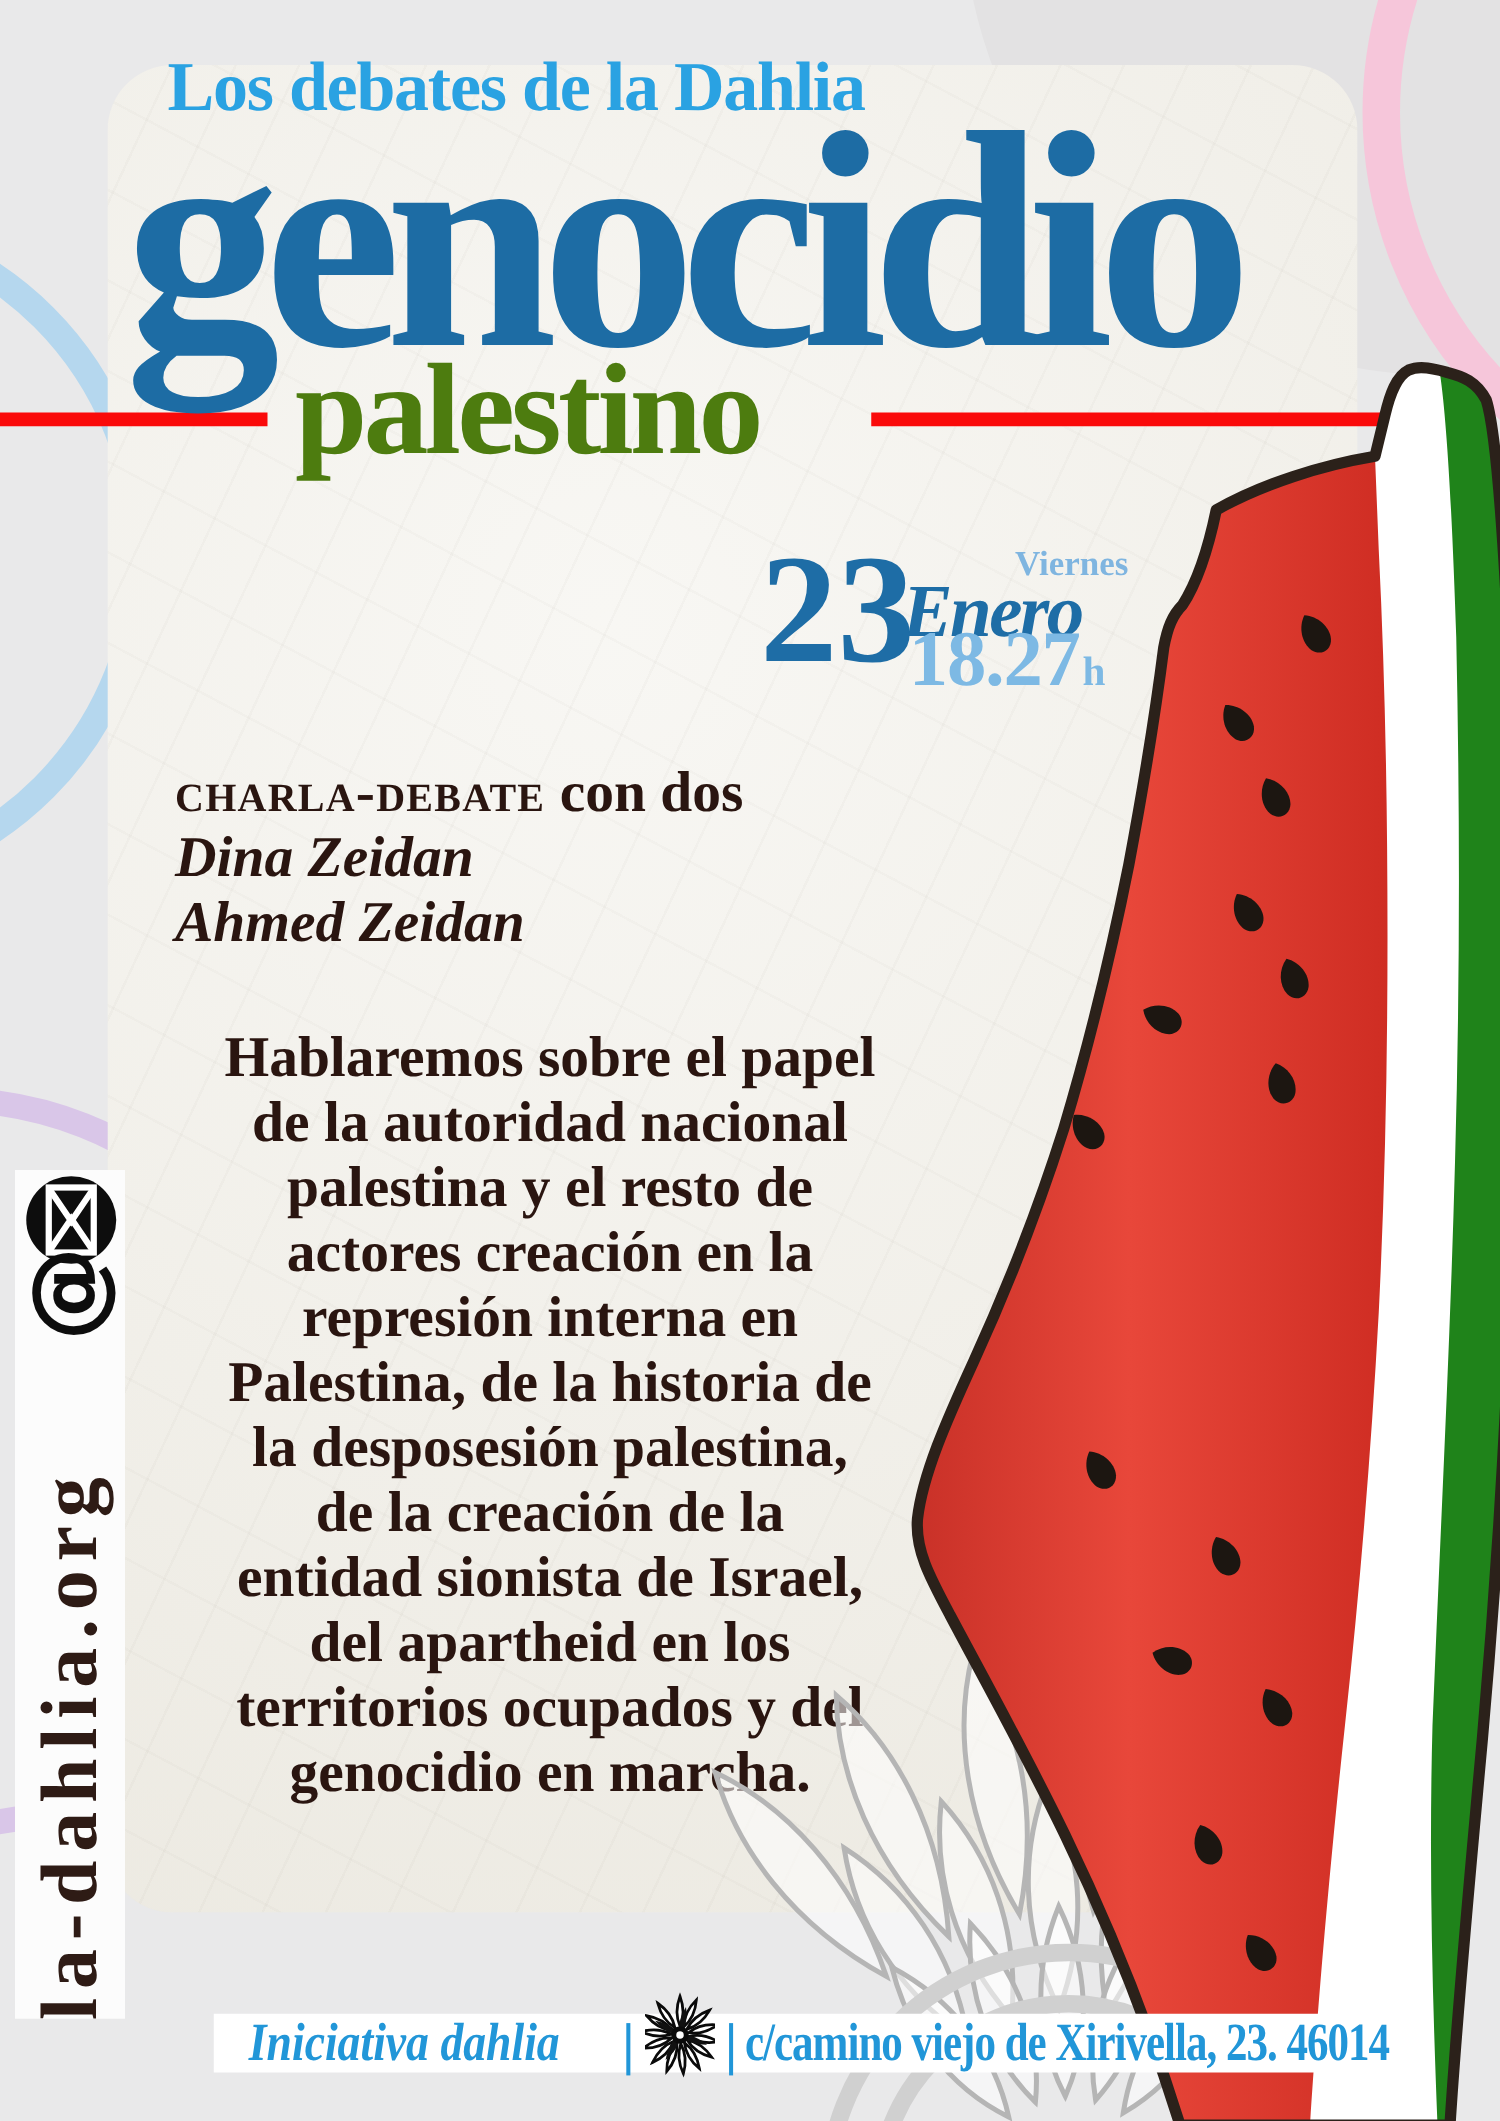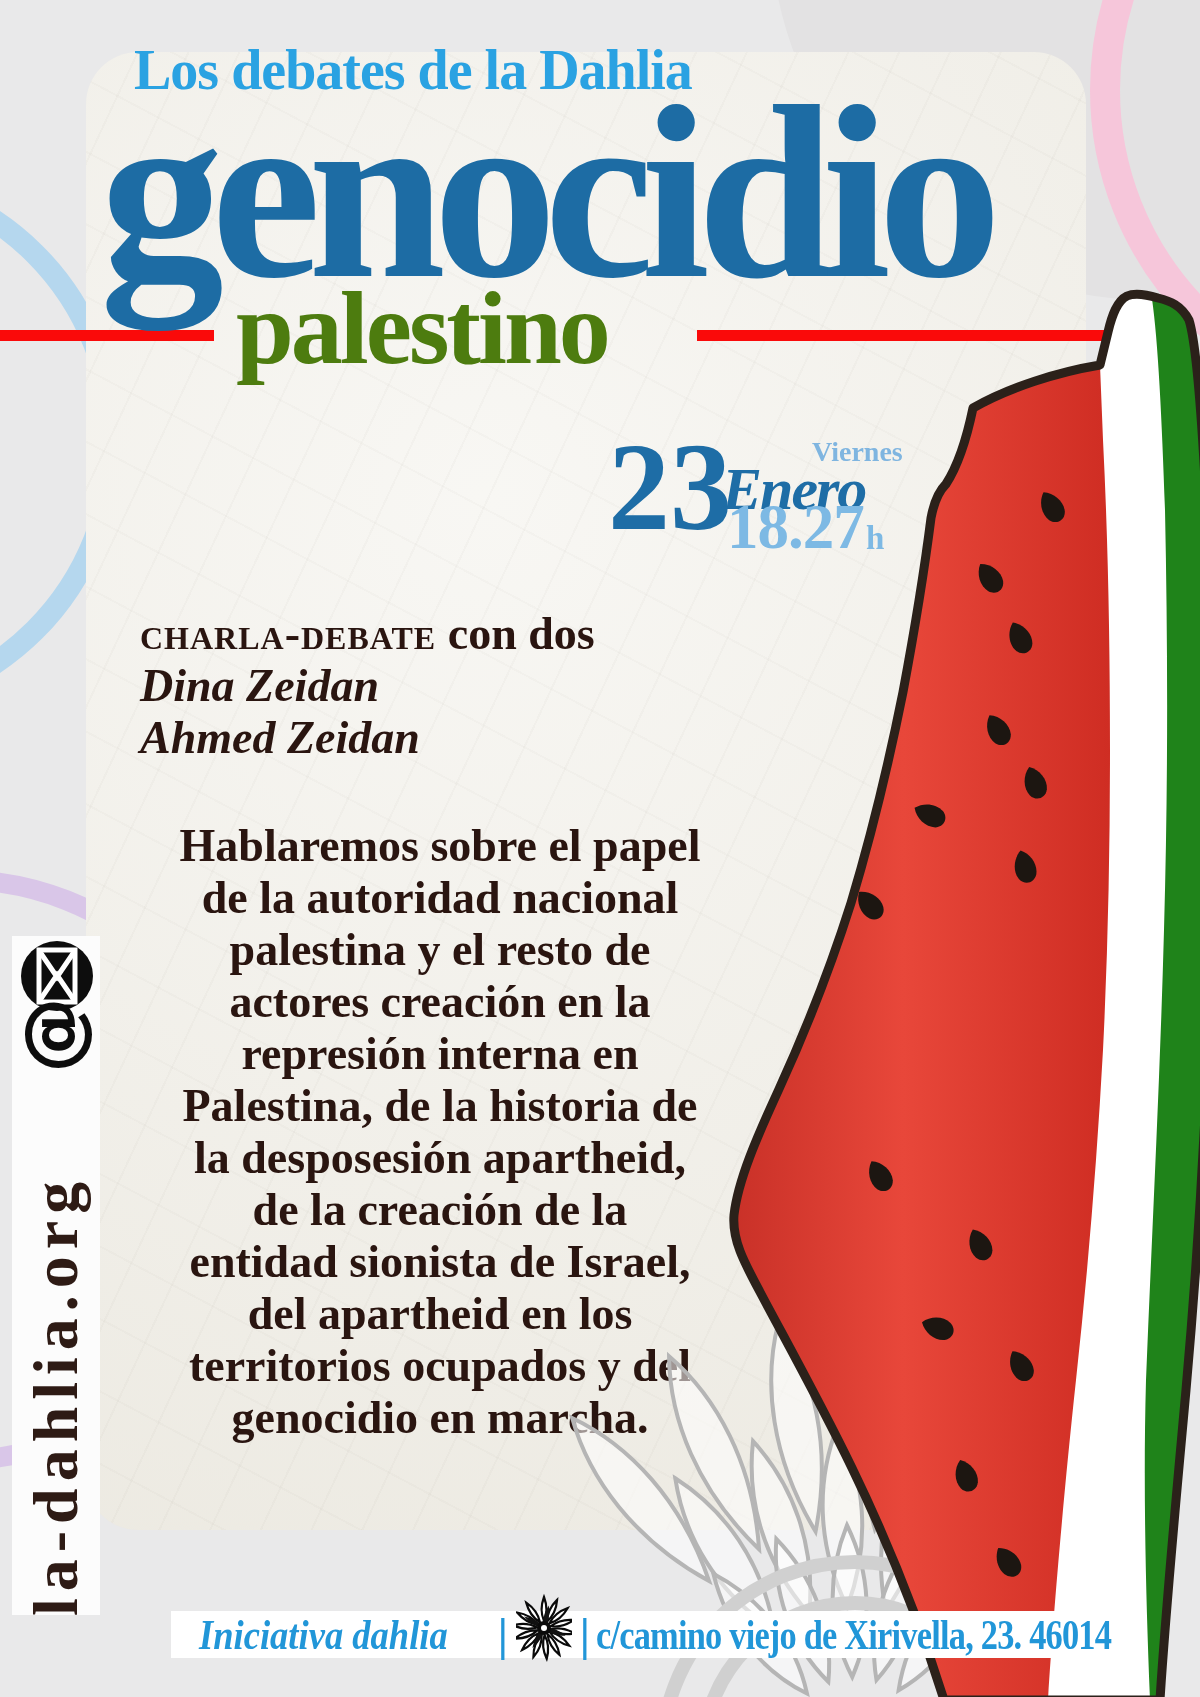--- a/index.html
+++ b/index.html
@@ -90,21 +90,21 @@
     <div class="it">Ahmed Zeidan</div>
   </div>
 
   <div class="abs bodytext">
     <div>Hablaremos sobre el papel</div>
     <div>de la autoridad nacional</div>
     <div>palestina y el resto de</div>
     <div>actores creación en la</div>
     <div>represión interna en</div>
     <div>Palestina, de la historia de</div>
-    <div>la desposesión apartheid,</div>
+    <div>la desposesión palestina,</div>
     <div>de la creación de la</div>
     <div>entidad sionista de Israel,</div>
     <div>del apartheid en los</div>
     <div>territorios ocupados y del</div>
     <div>genocidio en marcha.</div>
   </div>
 
   <svg class="abs layer" viewBox="0 0 1200 1697">
     <defs>
       <path id="petA" d="M855,1315 C881,1372 886,1448 855,1528 C824,1448 829,1372 855,1315 Z"></path>

